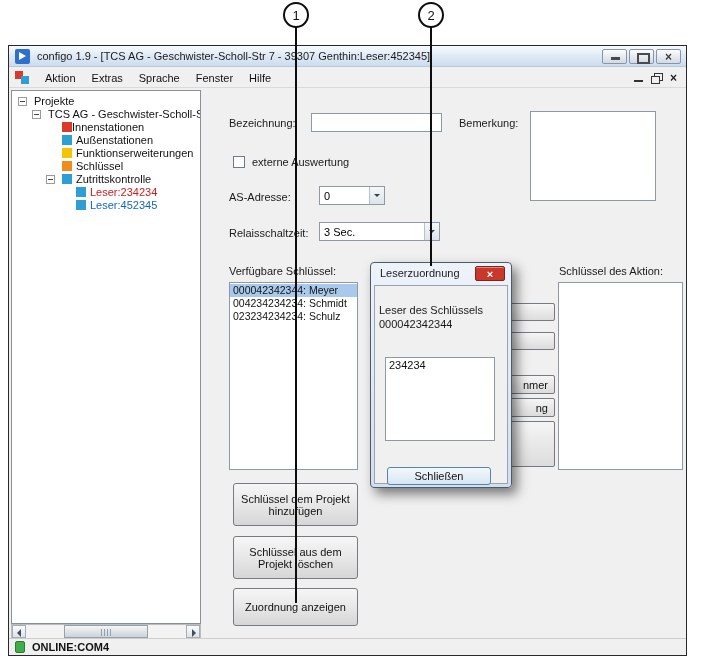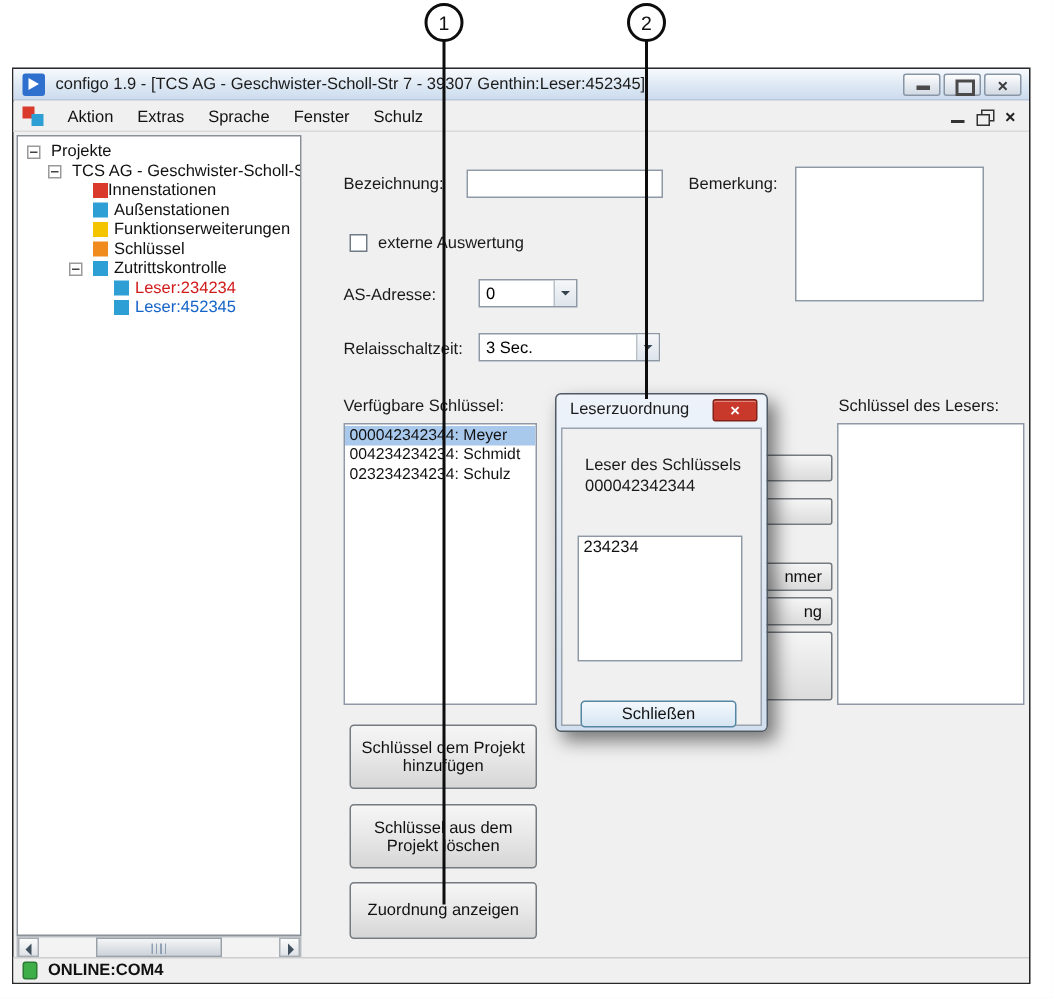--- a/index.html
+++ b/index.html
@@ -103,21 +103,21 @@
   
   #dialog { position:absolute; left:370px; top:262px; width:142px; height:226px; z-index:50;
     background:linear-gradient(#eef3fa,#d2dfee); border:1px solid #4f5a66; border-radius:4px;
     box-shadow:5px 6px 12px rgba(0,0,0,0.5); }
   #dialog .dlg-title { position:absolute; left:9px; top:4px; font-size:11px; color:#1b1b1b; }
   #dialog .dlg-close { position:absolute; right:6px; top:3px; width:30px; height:15px; border:1px solid #7e241a;
     border-radius:2px; display:flex; align-items:center; justify-content:center;
     color:#fff; font-size:11px; font-weight:bold; box-shadow:inset 0 1px 0 rgba(255,255,255,0.4); }
   #dialog .dlg-content { position:absolute; left:3px; right:3px; top:22px; bottom:3px;
     background:#f0f0f0; border:1px solid #9aa4b0; }
-  #dialog .dlg-text { position:absolute; left:15px; font-size:11px; color:#1a1a1a; }
+  #dialog .dlg-text { position:absolute; left:4px; font-size:11px; color:#1a1a1a; }
   #dlg-list { left:10px; top:71px; width:110px; height:84px; font-size:11px; }
   #dlg-close-btn { position:absolute; left:12px; top:181px; width:104px; height:18px;
     border:1px solid #5586a3; border-radius:3px; background:linear-gradient(#f3f8fc,#d6e5f2);
     font-size:11px; color:#111; display:flex; align-items:center; justify-content:center; }
 </style>
 </head>
 <body>
 
 <div id="canvas">
 
@@ -134,21 +134,21 @@
         </div>
       </div>
     </div>
 
     <div class="menubar">
       <div class="menu-icon"></div>
       <div class="menu-item">Aktion</div>
       <div class="menu-item">Extras</div>
       <div class="menu-item">Sprache</div>
       <div class="menu-item">Fenster</div>
-      <div class="menu-item">Schulz</div>
+      <div class="menu-item">Hilfe</div>
       <div class="mdi-controls">
         <div class="mdi-min"></div>
         <div class="mdi-restore"></div>
         <div class="mdi-close">×</div>
       </div>
     </div>
 
     <div id="tree">
       <div class="tree-row" style="top:4px">
         <span class="expander" style="left:6px"></span>
@@ -216,21 +216,21 @@
       <span class="drop"></span>
     </div>
 
     <div class="lbl" style="left:220px; top:219px">Verfügbare Schlüssel:</div>
     <div class="listbox" style="left:220px; top:236px; width:129px; height:188px">
       <div class="list-item" style="background: rgb(169, 201, 236);">000042342344: Meyer</div>
       <div class="list-item">004234234234: Schmidt</div>
       <div class="list-item">023234234234: Schulz</div>
     </div>
 
-    <div class="lbl" style="left:550px; top:219px">Schlüssel des Lesers:</div>
+    <div class="lbl" style="left:550px; top:219px">Schlüssel des Aktion:</div>
     <div class="listbox" style="left:549px; top:236px; width:125px; height:188px"></div>
 
     <div class="pbtn" style="top:257px; height:18px"></div>
     <div class="pbtn" style="top:286px; height:18px"></div>
     <div class="pbtn" style="top:329px; height:19px">nmer</div>
     <div class="pbtn" style="top:352px; height:19px">ng</div>
     <div class="pbtn" style="top:375px; height:46px"></div>
 
     <div class="bigbtn" style="top:437px; height:43px">Schlüssel dem Projekt hinzufügen</div>
     <div class="bigbtn" style="top:490px; height:43px">Schlüssel aus dem Projekt löschen</div>

